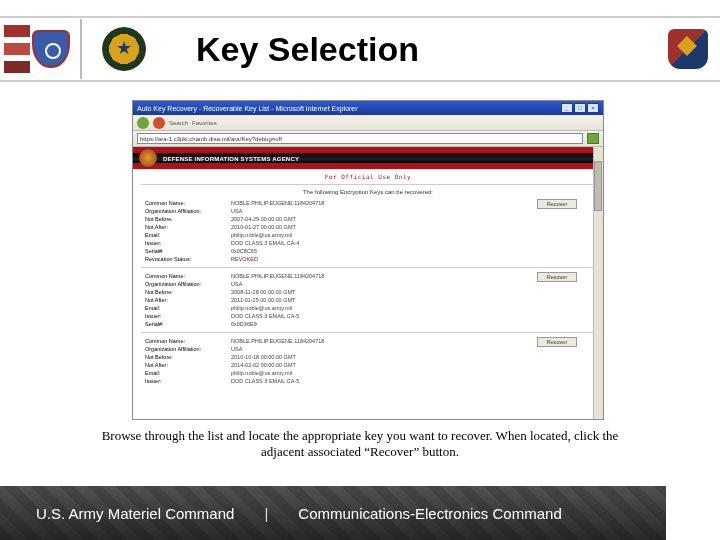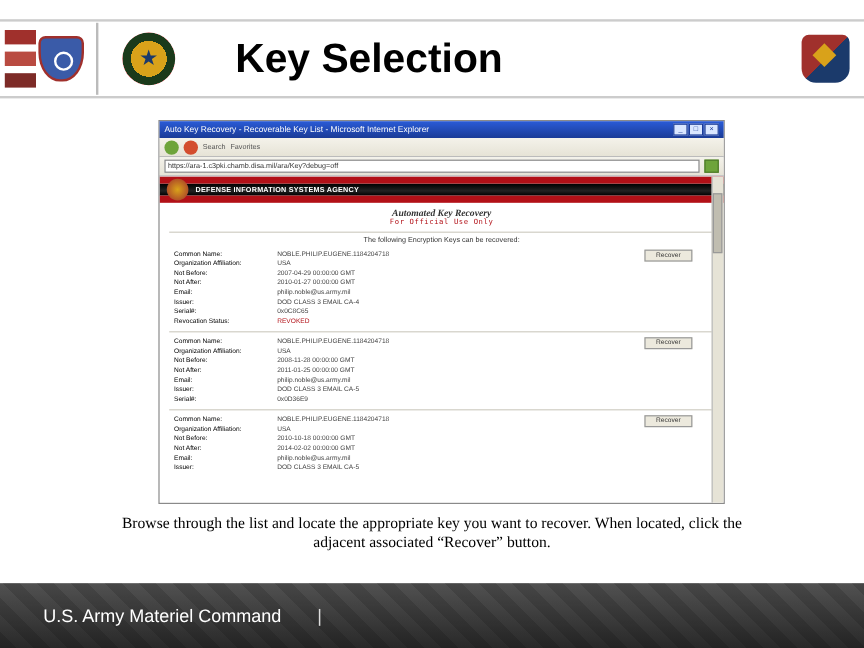--- a/index.html
+++ b/index.html
@@ -151,21 +151,21 @@
     font-family: "Times New Roman", serif;
     font-size: 13px;
     font-weight: normal;
     color: #000;
     line-height: 1.25;
   }
 
   .footer {
     position: absolute;
     left: 0; bottom: 0;
-    width: 720px;
+    width: 666px;
     height: 54px;
     background:
       repeating-linear-gradient(45deg, rgba(0,0,0,0.22) 0 10px, rgba(0,0,0,0.1) 10px 20px),
       linear-gradient(#5a5a5a,#2d2d2d);
     display:flex;align-items:center;
     padding-left: 36px;
     gap: 30px;
     color:#fff;
     font-size: 15px;
     font-family: Arial, sans-serif;
@@ -214,21 +214,20 @@
   <div class="content-scroll">
     <div class="scrollbar">
         <div class="thumb"></div>
       </div>
 
     <div class="disa-banner">
       <div class="disa-seal"></div>
       <div class="disa-txt">DEFENSE INFORMATION SYSTEMS AGENCY</div>
     </div>
     <div class="akr">
-      <div class="main">Automated Key Recovery</div>
       <div class="fouo">For Official Use Only</div>
     </div>
     <div class="hr"></div>
     <div class="note">The following Encryption Keys can be recovered:</div>
 
     <div class="keyblock">
       <div class="recover-btn">Recover</div>
       <div class="row">
           <span class="lbl">Common Name:</span>
           <span class="val">NOBLE.PHILIP.EUGENE.1184204718</span>
@@ -326,13 +325,14 @@
     </div>
 
   </div>
 </div>
 
 <div class="caption">Browse through the list and locate the appropriate key you want to recover.  When located, click the adjacent associated “Recover” button.</div>
 
 <div class="footer">
   <span>U.S. Army Materiel Command</span>
   <span class="sep">|</span>
+  <span>Communications-Electronics Command</span>
 </div>
 
 </body></html>

